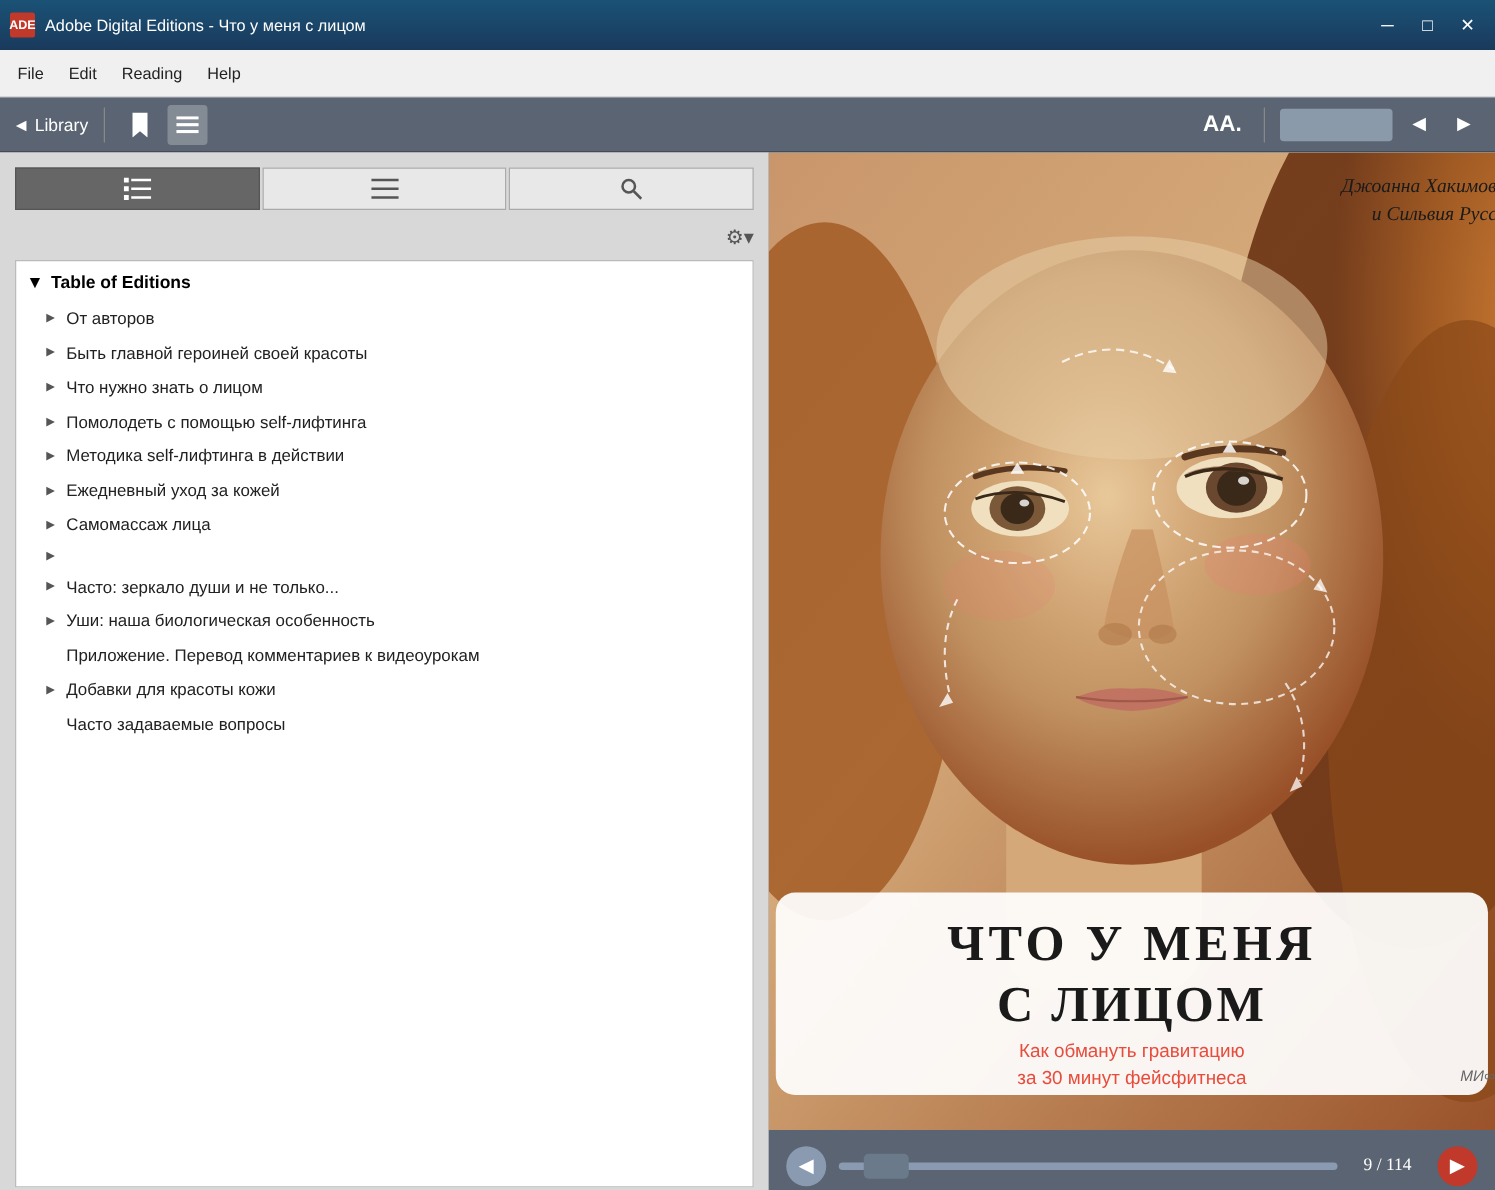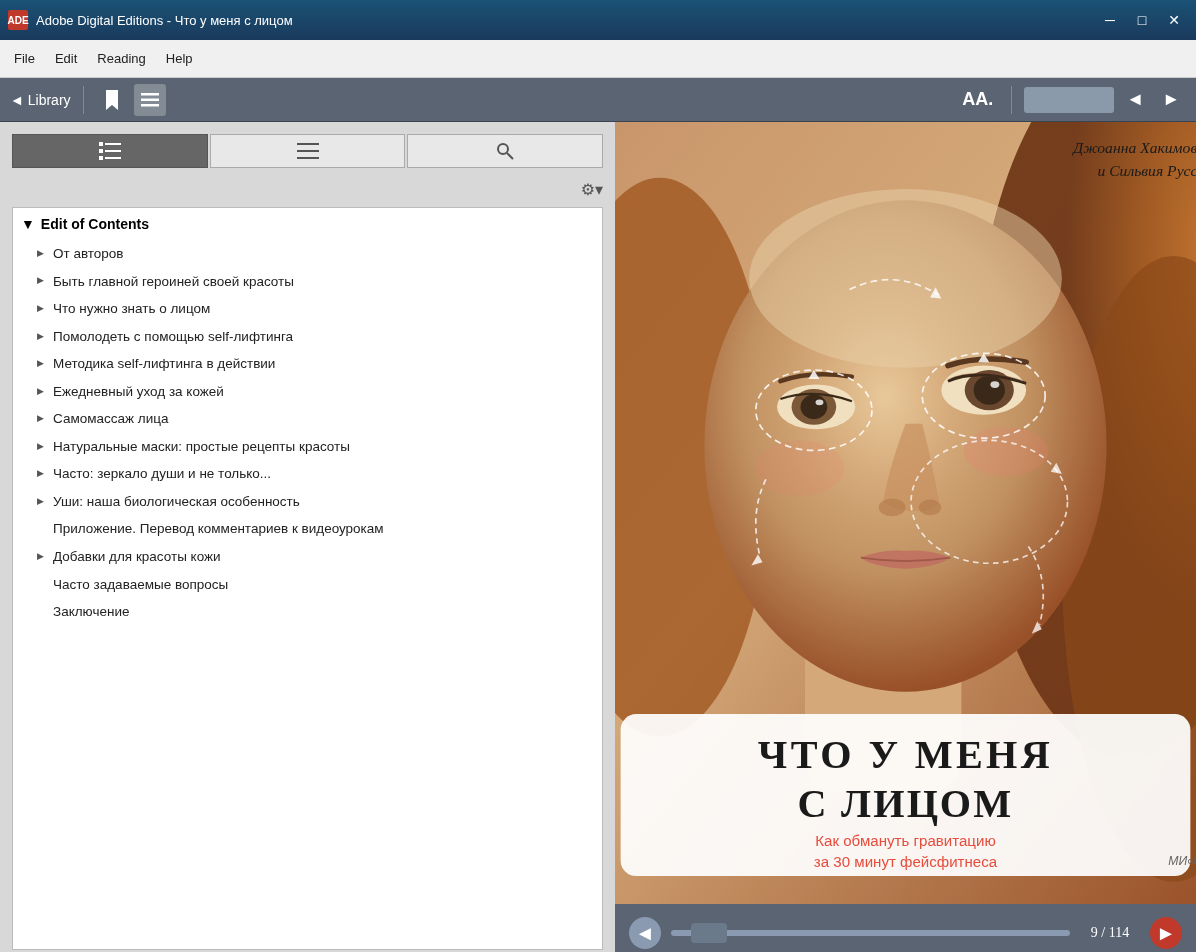--- a/index.html
+++ b/index.html
@@ -378,21 +378,21 @@
 
     <div class="toc-settings">
       <button class="settings-btn">
         <span>⚙</span>▾
       </button>
     </div>
 
     <div class="toc-container">
       <div class="toc-title">
         <span>▼</span>
-        <span>Edit of Contents</span>
+        <span>Table of Editions</span>
       </div>
 
       <div class="toc-item">
         <span class="toc-item-arrow">▶</span>
         <span>От авторов</span>
       </div>
       <div class="toc-item">
         <span class="toc-item-arrow">▶</span>
         <span>Быть главной героиней своей красоты</span>
       </div>
@@ -411,45 +411,40 @@
       <div class="toc-item">
         <span class="toc-item-arrow">▶</span>
         <span>Ежедневный уход за кожей</span>
       </div>
       <div class="toc-item">
         <span class="toc-item-arrow">▶</span>
         <span>Самомассаж лица</span>
       </div>
       <div class="toc-item">
         <span class="toc-item-arrow">▶</span>
-        <span>Натуральные маски: простые рецепты красоты</span>
       </div>
       <div class="toc-item">
         <span class="toc-item-arrow">▶</span>
         <span>Часто: зеркало души и не только...</span>
       </div>
       <div class="toc-item">
         <span class="toc-item-arrow">▶</span>
         <span>Уши: наша биологическая особенность</span>
       </div>
       <div class="toc-item">
         <span class="toc-item-arrow" style="opacity:0">▶</span>
         <span>Приложение. Перевод комментариев к видеоурокам</span>
       </div>
       <div class="toc-item">
         <span class="toc-item-arrow">▶</span>
         <span>Добавки для красоты кожи</span>
       </div>
       <div class="toc-item">
         <span class="toc-item-arrow" style="opacity:0">▶</span>
         <span>Часто задаваемые вопросы</span>
-      </div>
-      <div class="toc-item">
-        <span class="toc-item-arrow" style="opacity:0">▶</span>
-        <span>Заключение</span>
       </div>
     </div>
   </div>
 
   <div class="right-panel">
     <div class="book-cover-area">
 
       
       <svg width="100%" height="100%" viewBox="0 0 560 700" preserveAspectRatio="xMidYMid slice">
 

